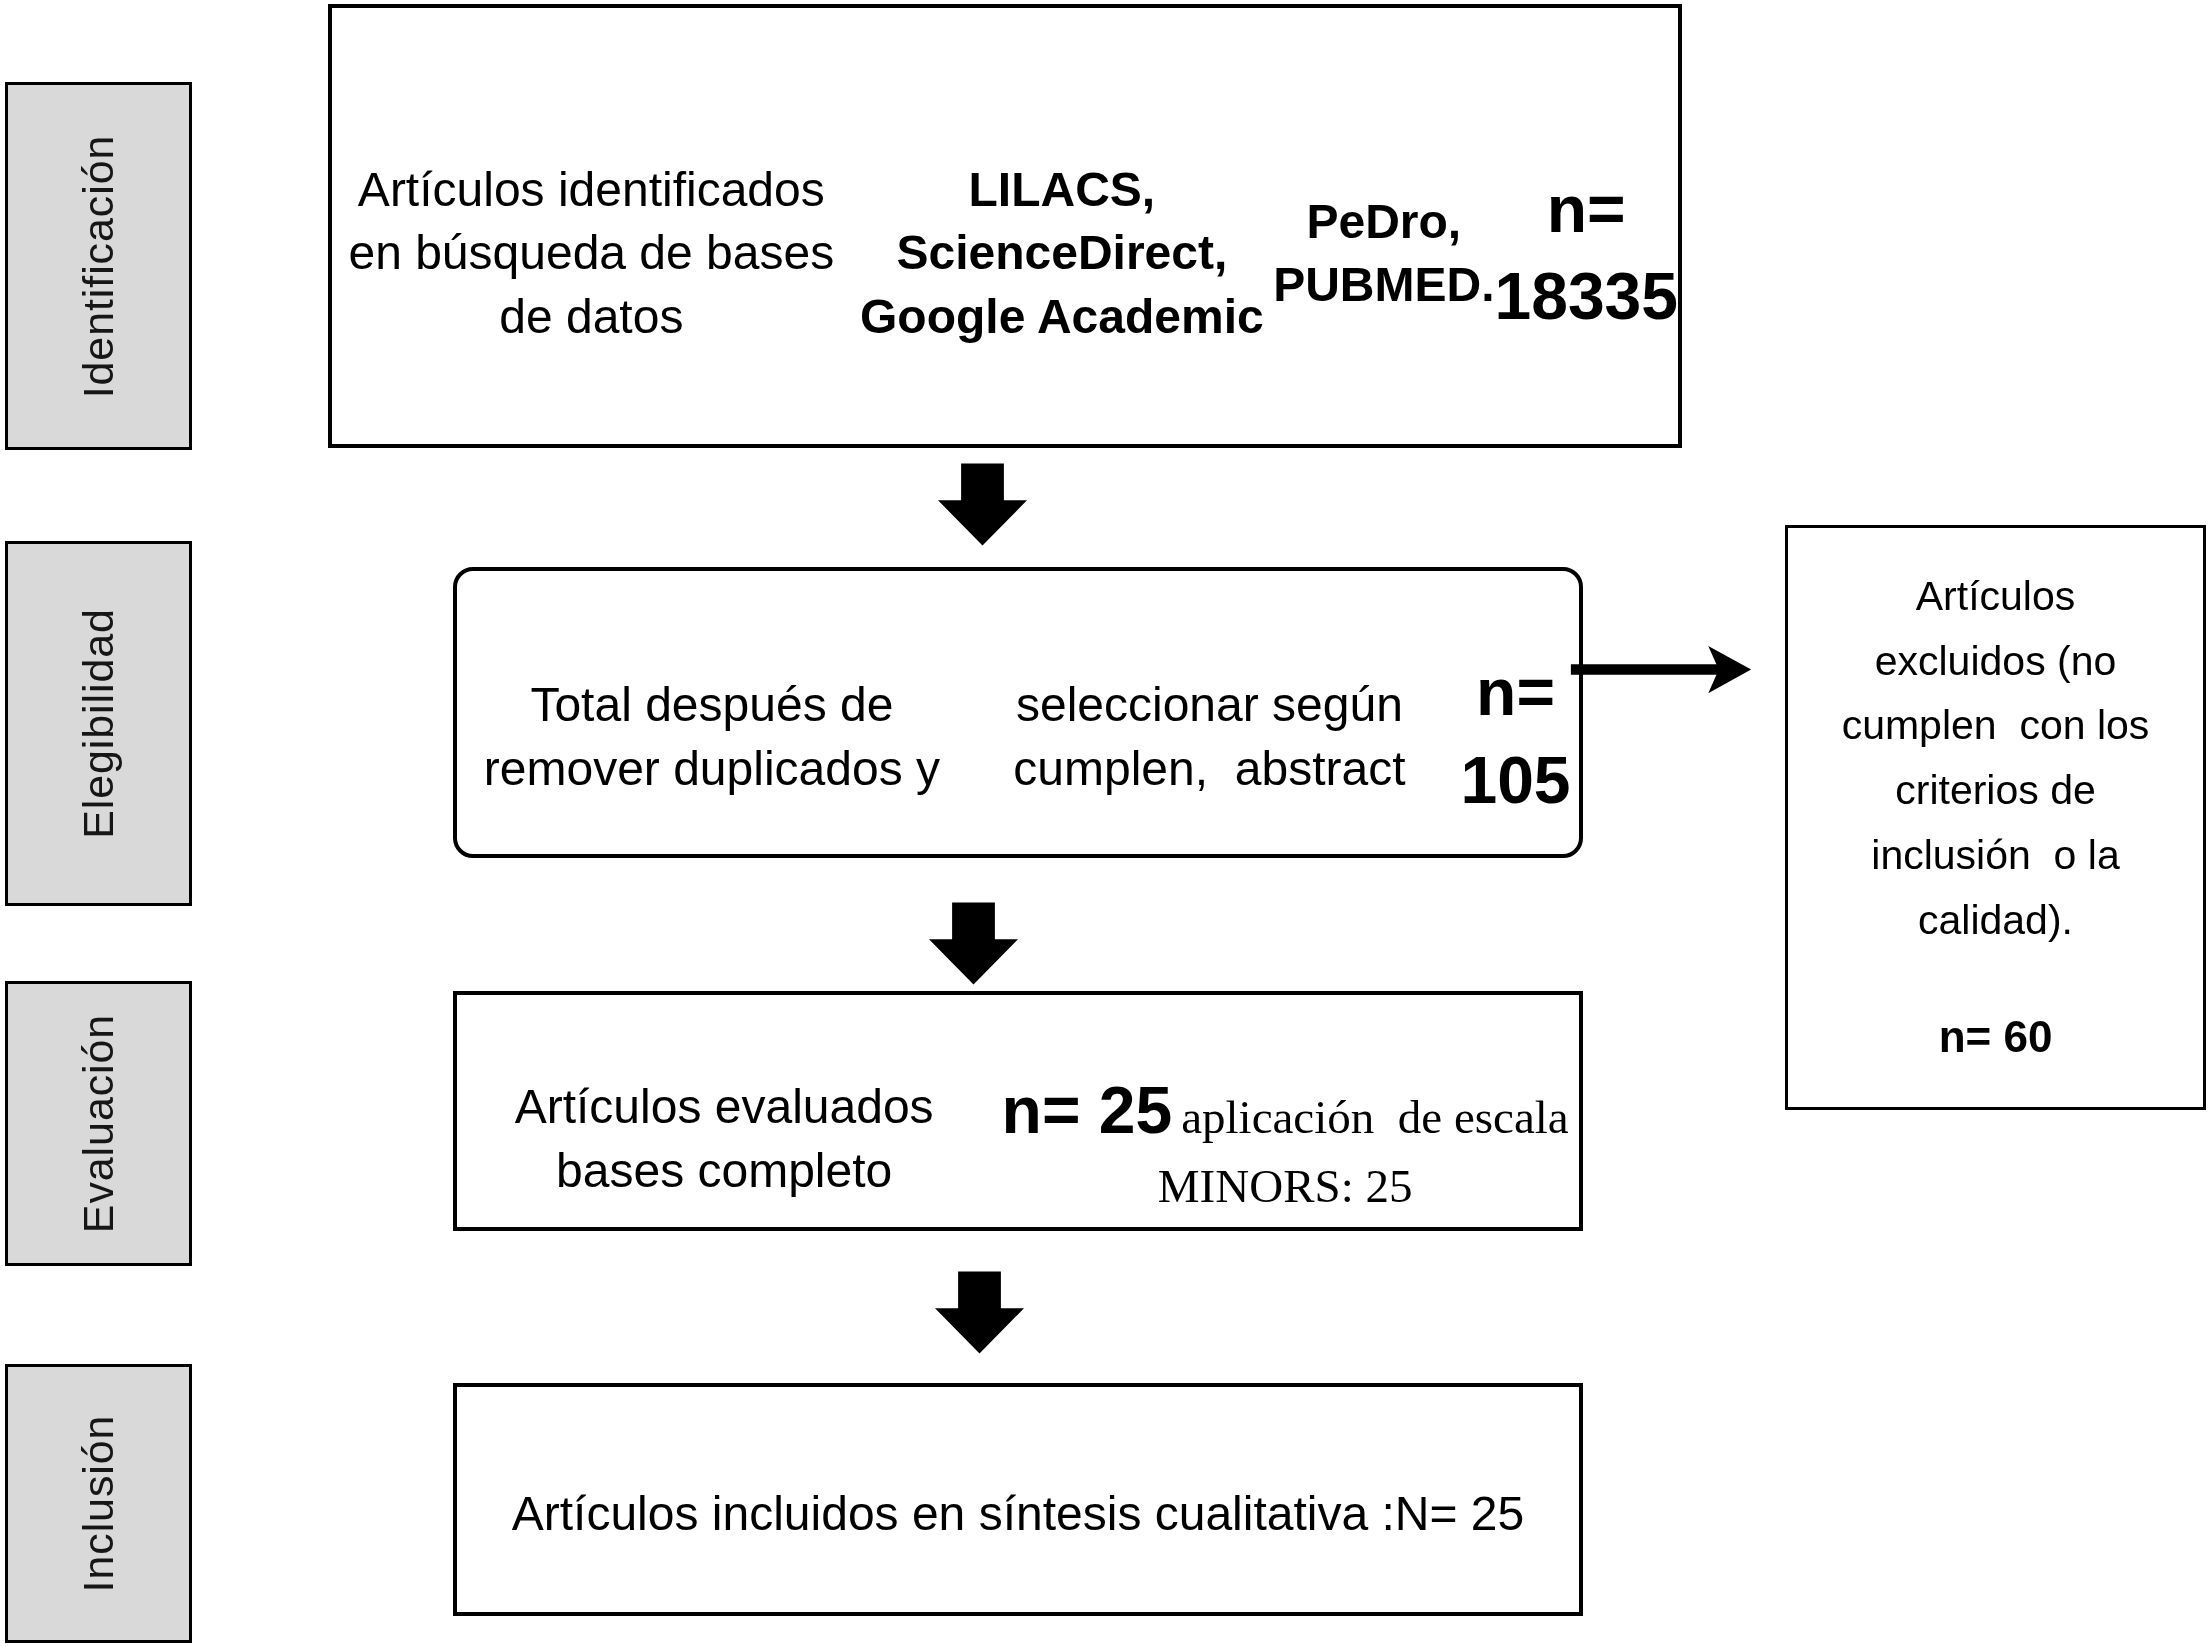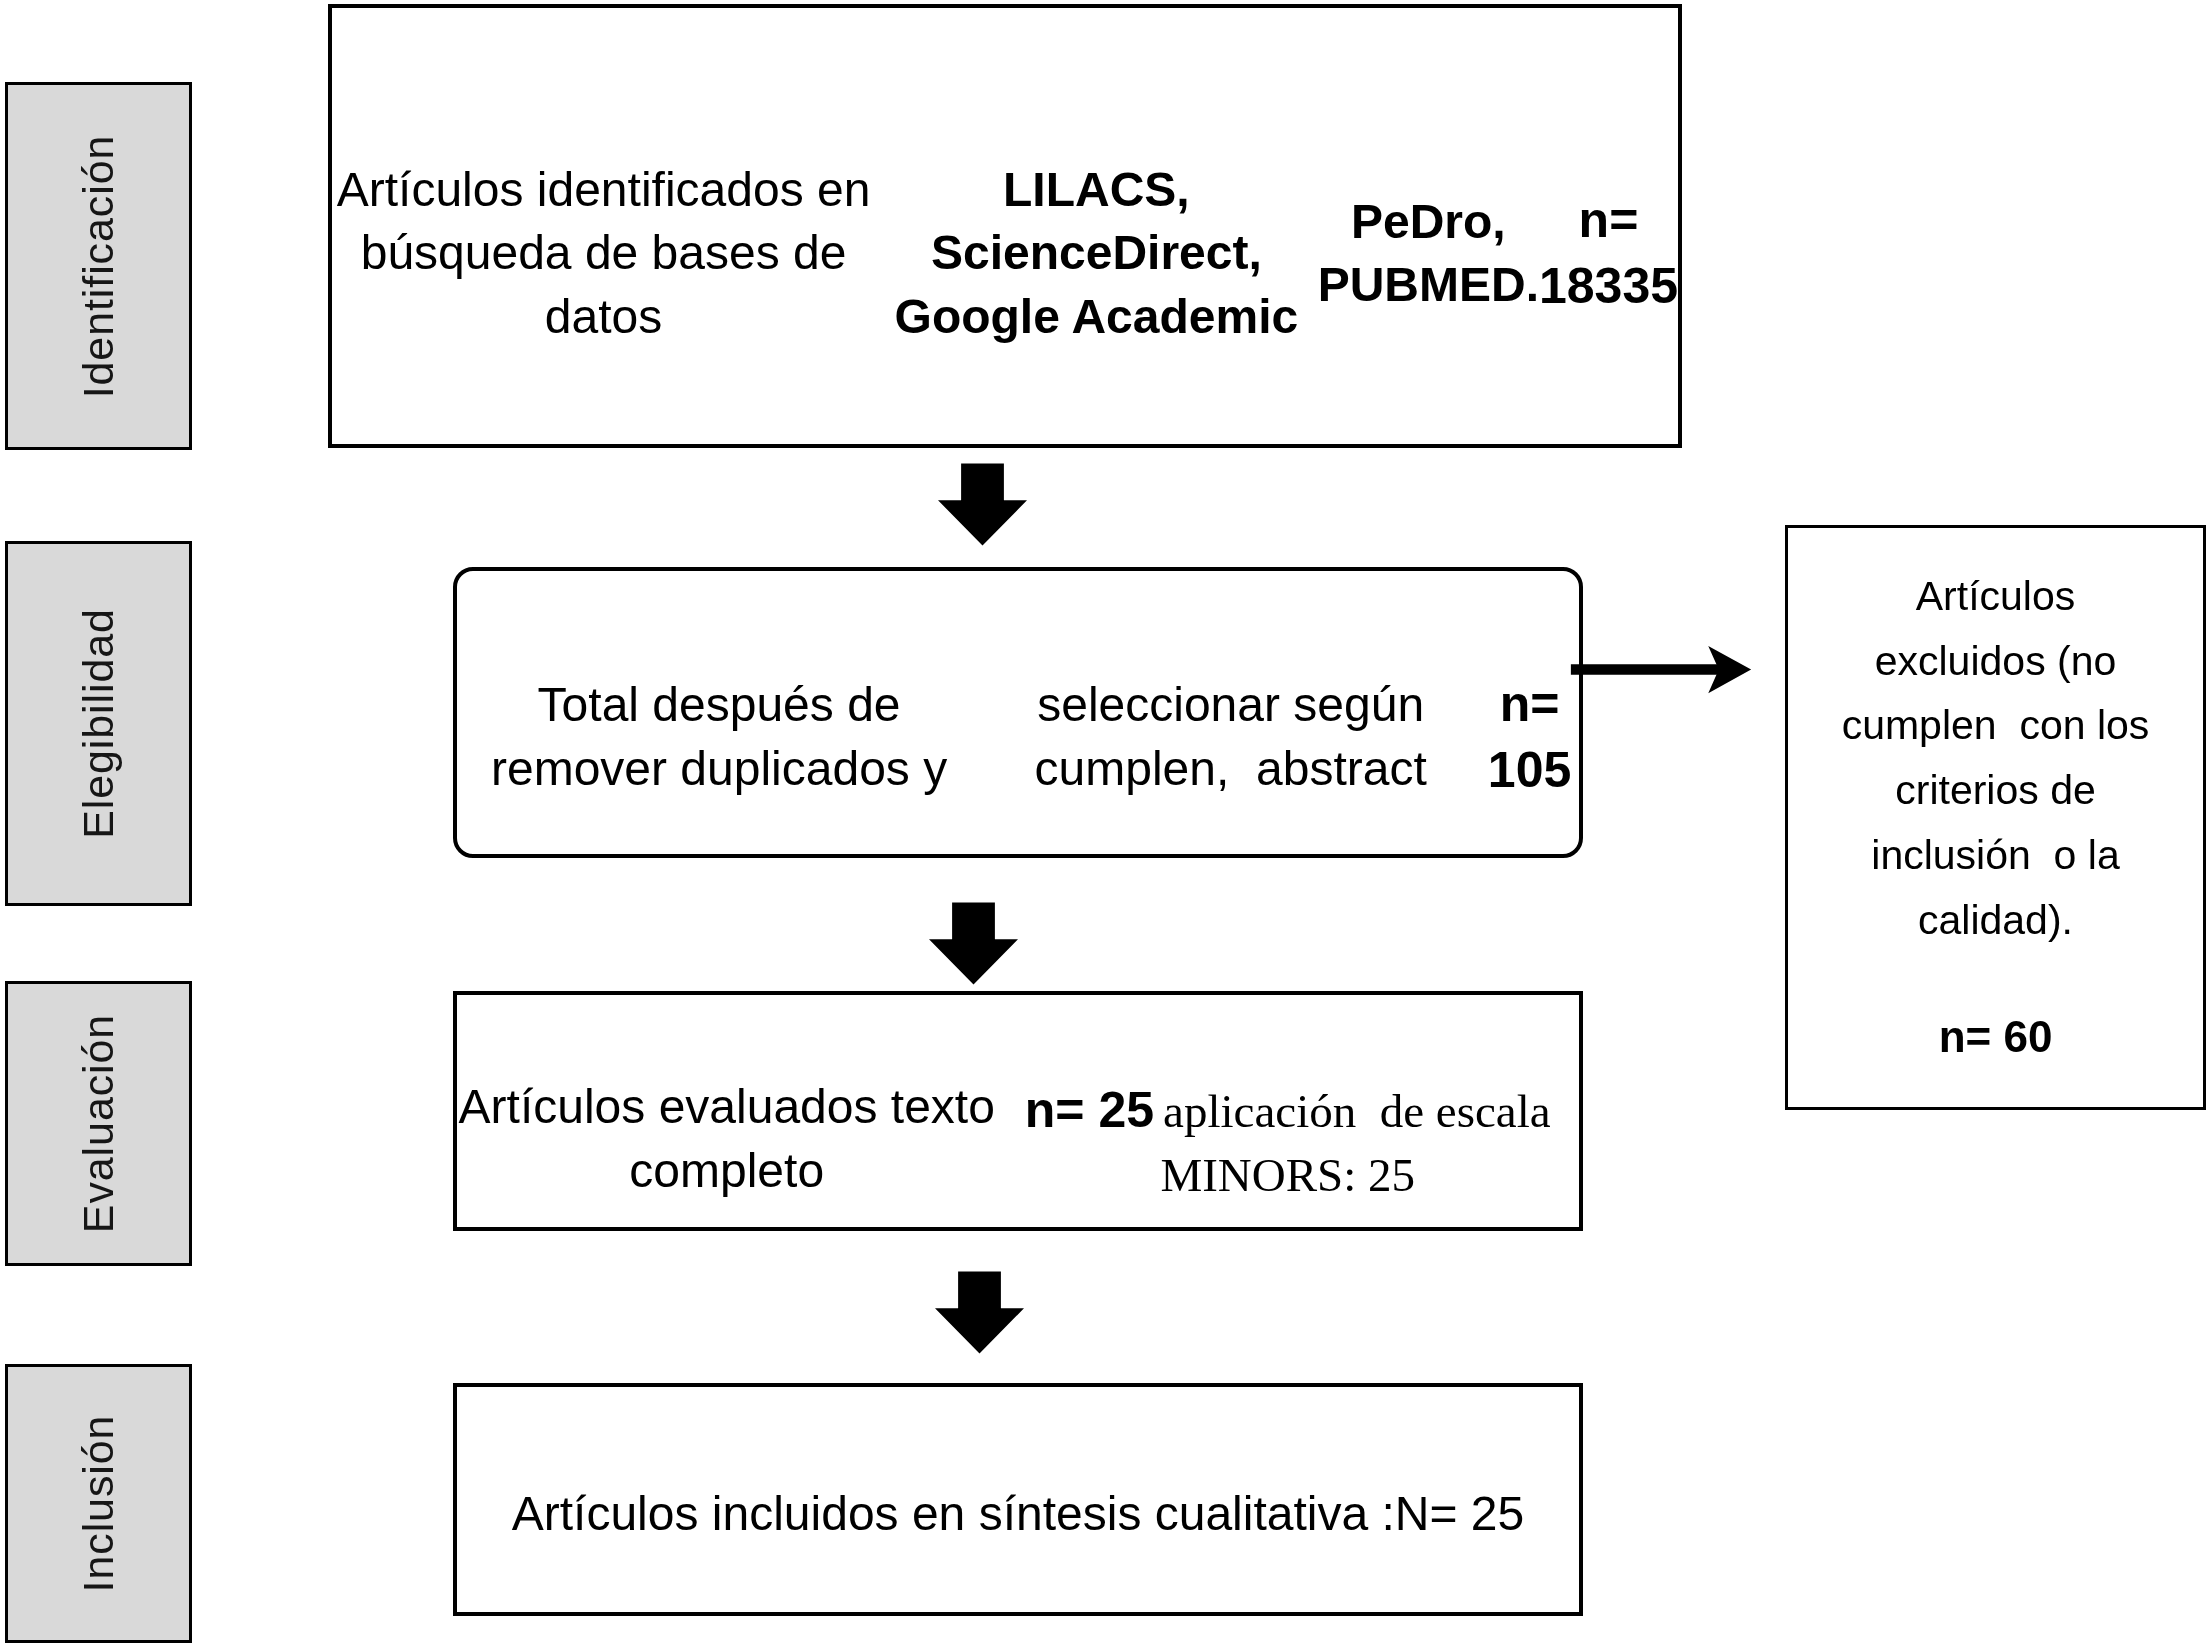--- a/index.html
+++ b/index.html
@@ -41,21 +41,21 @@
 
   #box-excluded {
     position:absolute; left:1785px; top:525px; width:421px; height:585px;
     background:#fff; border:3.5px solid var(--line,#000);
     display:flex; flex-direction:column; align-items:center; justify-content:center;
     text-align:center; font-size:41px; line-height:1.58;
   }
 
   .b { font-weight:bold; }
   .pre { white-space:pre-wrap; }
-  .count-big { font-size:50px; }
+  .count-big { font-size:66px; }
   .note-serif {
     font-family:"Liberation Serif","DejaVu Serif",serif;
     font-size:47px; font-weight:normal; margin-left:9px;
   }
   .eval-line2 { margin-top:7px; }
   .excluded-count { margin-top:49px; font-size:44px; }
 
   
   .down-arrow { position:absolute; width:89px; height:85px; }
   #arrow-1 { left:938px; top:462px; }
@@ -118,21 +118,21 @@
     <div class="b excluded-count">n= 60</div>
   </div>
 
   <div class="down-arrow" id="arrow-2">
     <svg viewBox="0 0 104 96">
       <path d="M27 0 L77 0 L77 43 L104 43 L52 96 L0 43 L27 43 Z" fill="#000"></path>
     </svg>
   </div>
 
   <div class="flow-box" id="box-evaluated">
-    <div>Artículos evaluados texto completo</div>
+    <div>Artículos evaluados bases completo</div>
     <div class="eval-line2">
       <span class="b count-big">n= 25</span><span class="note-serif pre">aplicación  de escala  MINORS: 25</span>
     </div>
   </div>
 
   <div class="down-arrow" id="arrow-3">
     <svg viewBox="0 0 104 96">
       <path d="M27 0 L77 0 L77 43 L104 43 L52 96 L0 43 L27 43 Z" fill="#000"></path>
     </svg>
   </div>

